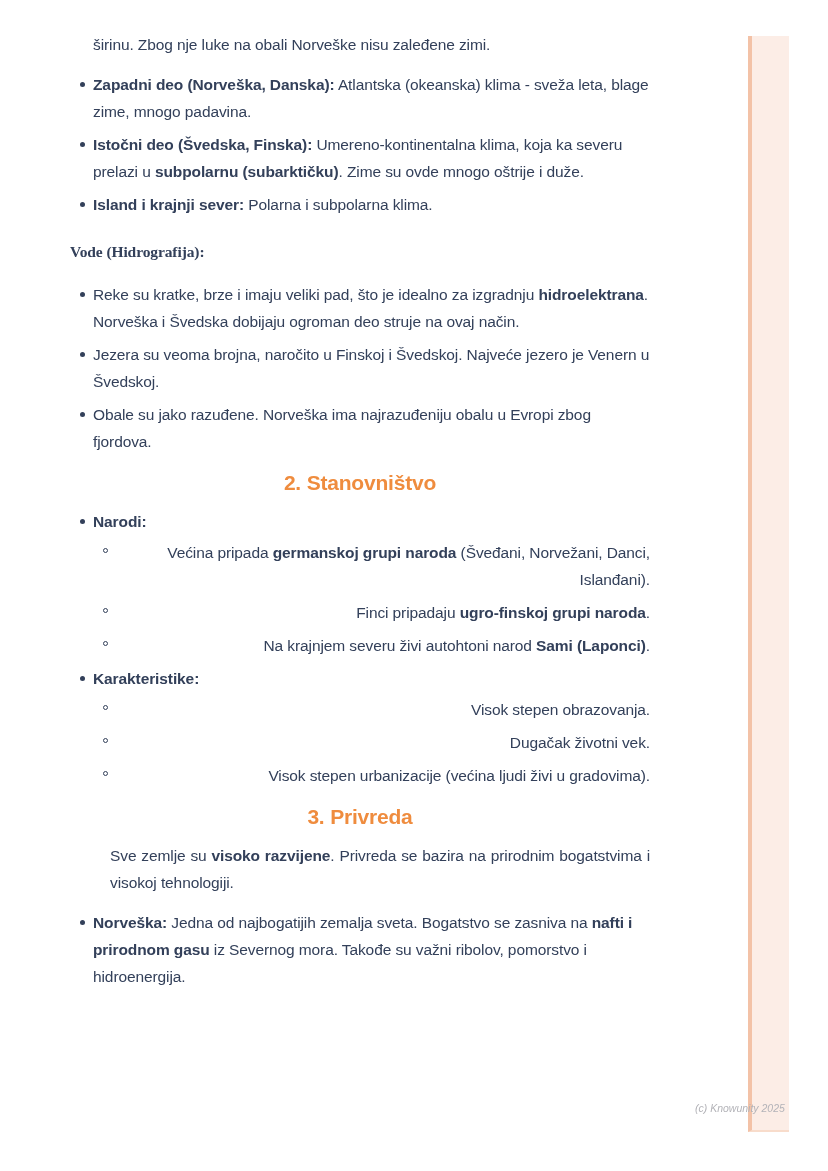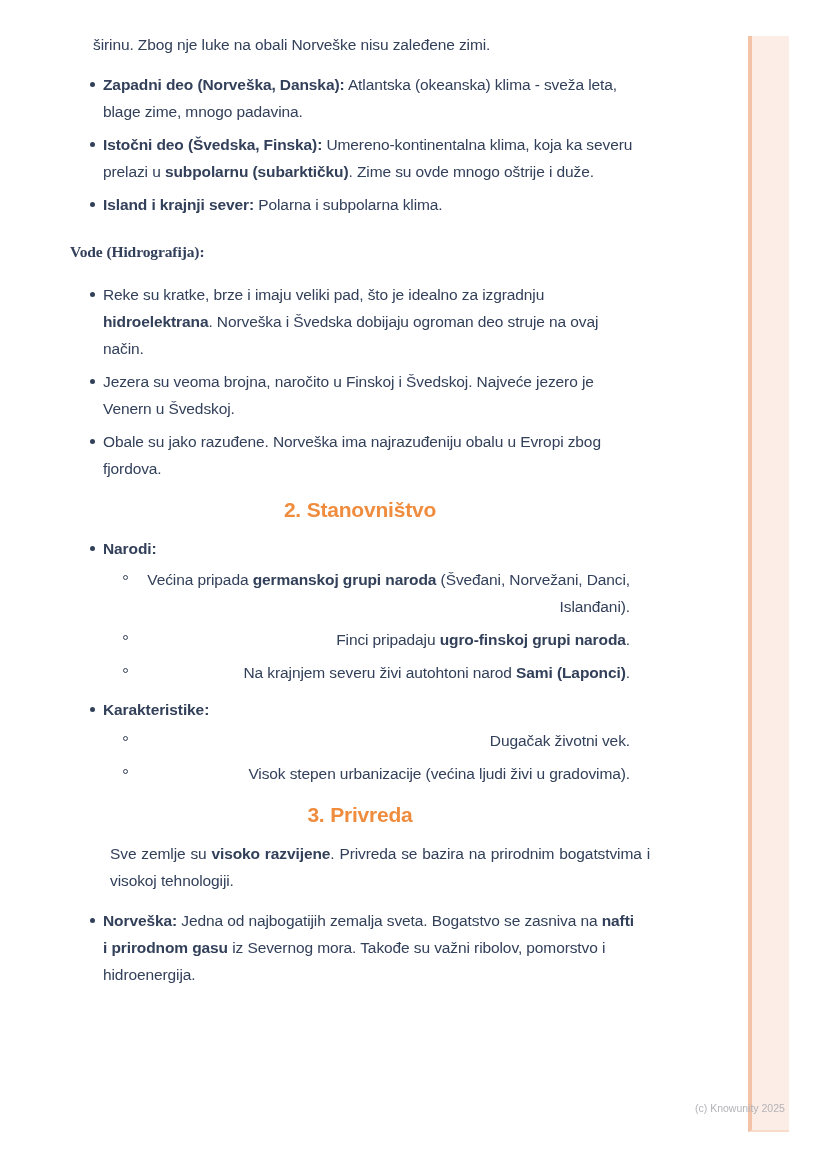--- a/index.html
+++ b/index.html
@@ -41,21 +41,21 @@
     color:var(--accent);
     font-size:21px;
     line-height:28px;
     font-weight:bold;
     letter-spacing:-0.2px;
     margin:14px 0 11px 0;
     text-align:center;
   }
   .paragraph{margin:0 0 13px 0;}
   .paragraph.justify{text-align:justify;margin-left:40px;}
-  ul.l1,ul.l2{list-style:none;margin:10px;padding:0;}
+  ul.l1,ul.l2{list-style:none;margin:0;padding:0;}
   ul.l2{margin-top:4px;}
   li.li1{position:relative;padding-left:23px;margin-bottom:6px;}
   li.li1 > .li-text::before{
     content:"";
     position:absolute;
     left:10px;top:11px;
     width:5px;height:5px;
     border-radius:50%;
     background:var(--text);
   }
@@ -72,20 +72,21 @@
   }
   .watermark{
     position:absolute;
     left:695px;top:1101px;
     font-size:10.5px;
     line-height:14px;
     letter-spacing:0;
     color:#B3B3B8;
     z-index:3;
     white-space:nowrap;
+    font-style:italic;
   }
 </style>
 </head>
 <body>
 
 <div class="page">
   <div class="stripe" style="background: rgb(252, 237, 230); border-left-color: rgb(243, 194, 167);"></div>
   <main class="content">
       <div class="continuation"><span>širinu. Zbog nje luke na obali Norveške nisu zaleđene zimi.</span></div>
       <ul class="l1">
@@ -124,20 +125,23 @@
             </li>
             <li class="li2">
               <div class="li-text"><span>Na krajnjem severu živi autohtoni narod </span><b>Sami (Laponci)</b><span>.</span></div>
             </li>
           </ul>
         </li>
         <li class="li1">
           <div class="li-text"><b>Karakteristike:</b></div>
           <ul class="l2">
             <li class="li2">
+              <div class="li-text"><span>Visok stepen obrazovanja.</span></div>
+            </li>
+            <li class="li2">
               <div class="li-text"><span>Dugačak životni vek.</span></div>
             </li>
             <li class="li2">
               <div class="li-text"><span>Visok stepen urbanizacije (većina ljudi živi u gradovima).</span></div>
             </li>
           </ul>
         </li>
       </ul>
       <h2 class="section-heading">3. Privreda</h2>
       <div class="paragraph justify"><span>Sve zemlje su </span><b>visoko razvijene</b><span>. Privreda se bazira na prirodnim bogatstvima i visokoj tehnologiji.</span></div>

